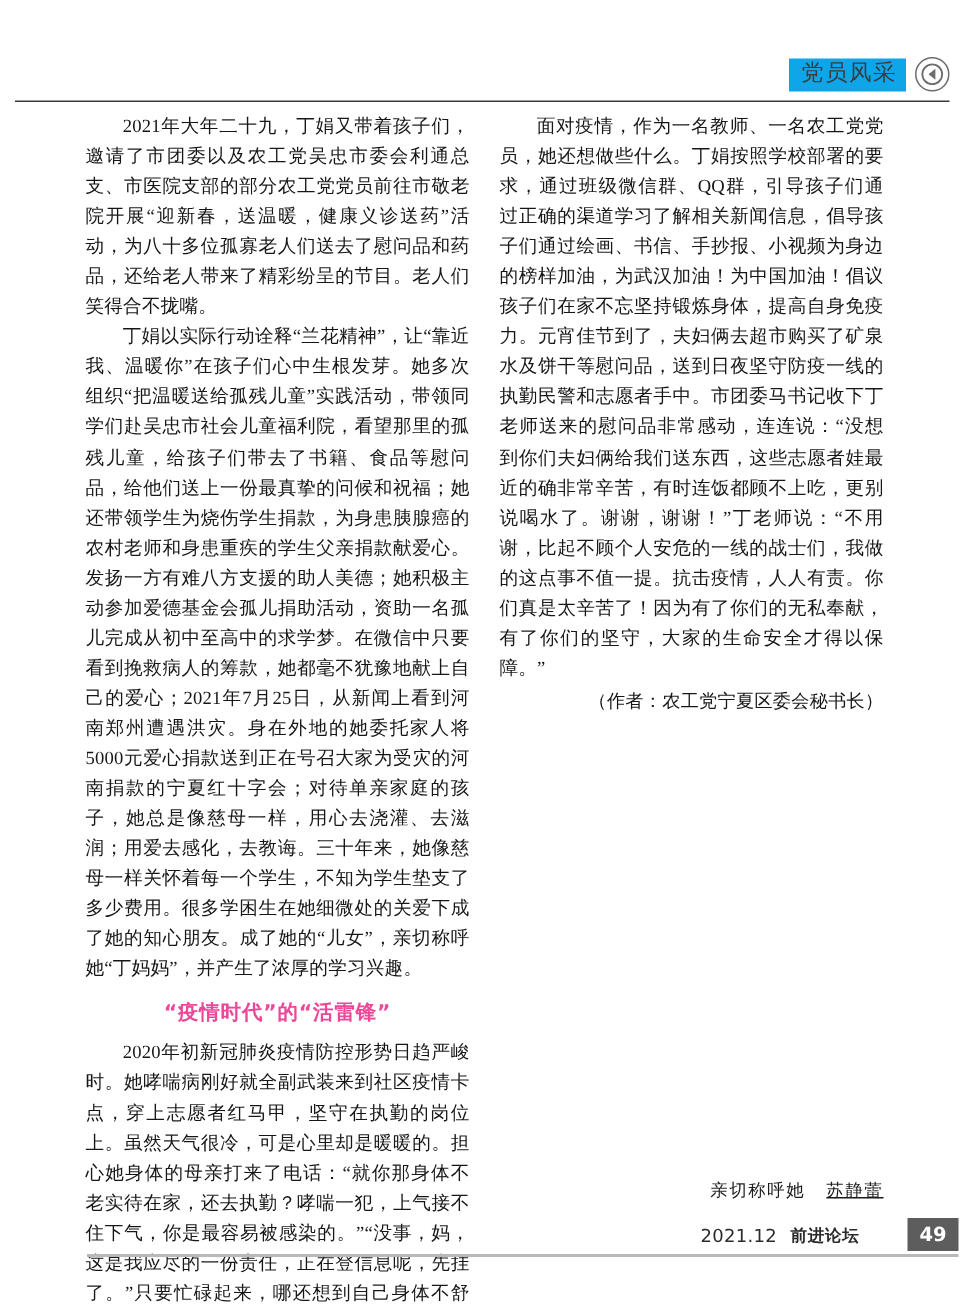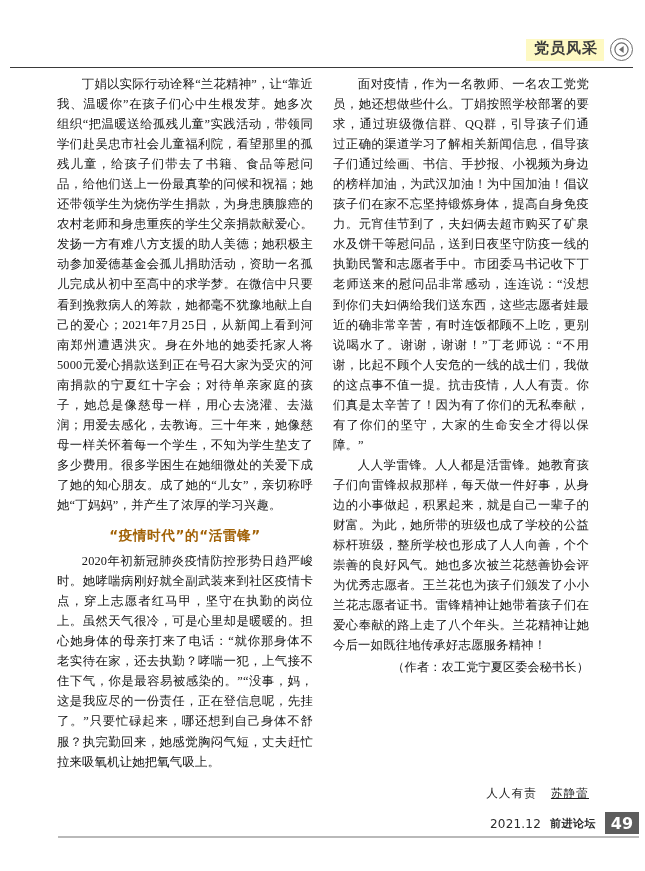--- a/index.html
+++ b/index.html
@@ -40,26 +40,26 @@
     position: absolute;
     left: 10px;
     right: 12px;
     bottom: 2px;
     height: 1px;
     background: #3a3a3a;
   }
   .runhead-title {
     font-family: "DejaVu Sans", "Liberation Sans", sans-serif;
     font-size: 15px;
-    font-weight: bold;
+    font-weight: normal;
     letter-spacing: 1px;
     color: #3b3b3b;
     position: relative;
     z-index: 2;
-    background: #fef9c3;
+    background: #0ea5e9;
     padding: 0 6px 3px 8px;
   }
   .runhead-emblem {
     position: relative;
     z-index: 2;
     width: 21px;
     height: 21px;
     border-radius: 50%;
     border: 1.3px solid #6d6d6d;
     background: #fff;
@@ -97,21 +97,21 @@
   }
   p.body.indent { text-indent: 2em; }
 
   h2.subhead {
     margin: 10px 0 6px 0;
     font-size: 13.6px;
     line-height: 20.05px;
     font-weight: bold;
     text-align: center;
     letter-spacing: 0.6px;
-    color: #a16207;
+    color: #ec4899;
     font-family: "DejaVu Sans", "Liberation Sans", sans-serif;
   }
 
   p.byline {
     margin: 2px 0 0 0;
     font-size: 12.1px;
     line-height: 20.05px;
     text-align: right;
     letter-spacing: 0.2px;
     color: #161616;
@@ -164,28 +164,29 @@
     font-size: 11px;
     font-weight: bold;
     color: #2b2b2b;
     padding-bottom: 4px;
     letter-spacing: 0.5px;
   }
   .footer-pageno {
     background: #5d5d5d;
     color: #ffffff;
     font-family: "DejaVu Sans", "Liberation Sans", sans-serif;
-    font-size: 16px;
+    font-size: 13px;
     font-weight: bold;
     width: 34px;
     height: 22px;
     display: flex;
     align-items: center;
     justify-content: center;
     margin-bottom: 1px;
+    margin-left: 23px;
   }
 </style>
 </head>
 <body>
 
 <div class="page">
 
   <div class="runhead">
     <div class="runhead-rule"></div>
     <span class="runhead-title">党员风采</span>
@@ -193,35 +194,35 @@
       <svg width="15" height="15" viewBox="0 0 15 15" aria-hidden="true">
         <circle cx="7.5" cy="7.5" r="6.6" fill="none" stroke="#6d6d6d" stroke-width="1.2"></circle>
         <path d="M9.6 3.9 L5.0 7.5 L9.6 11.1 Z" fill="#6d6d6d"></path>
       </svg>
     </span>
   </div>
 
   <div class="columns">
 
     <div class="col">
+      <p class="body indent">2021年大年二十九，丁娟又带着孩子们，邀请了市团委以及农工党吴忠市委会利通总支、市医院支部的部分农工党党员前往市敬老院开展“迎新春，送温暖，健康义诊送药”活动，为八十多位孤寡老人们送去了慰问品和药品，还给老人带来了精彩纷呈的节目。老人们笑得合不拢嘴。</p>
       <p class="body indent">丁娟以实际行动诠释“兰花精神”，让“靠近我、温暖你”在孩子们心中生根发芽。她多次组织“把温暖送给孤残儿童”实践活动，带领同学们赴吴忠市社会儿童福利院，看望那里的孤残儿童，给孩子们带去了书籍、食品等慰问品，给他们送上一份最真挚的问候和祝福；她还带领学生为烧伤学生捐款，为身患胰腺癌的农村老师和身患重疾的学生父亲捐款献爱心。发扬一方有难八方支援的助人美德；她积极主动参加爱德基金会孤儿捐助活动，资助一名孤儿完成从初中至高中的求学梦。在微信中只要看到挽救病人的筹款，她都毫不犹豫地献上自己的爱心；2021年7月25日，从新闻上看到河南郑州遭遇洪灾。身在外地的她委托家人将5000元爱心捐款送到正在号召大家为受灾的河南捐款的宁夏红十字会；对待单亲家庭的孩子，她总是像慈母一样，用心去浇灌、去滋润；用爱去感化，去教诲。三十年来，她像慈母一样关怀着每一个学生，不知为学生垫支了多少费用。很多学困生在她细微处的关爱下成了她的知心朋友。成了她的“儿女”，亲切称呼她“丁妈妈”，并产生了浓厚的学习兴趣。</p>
       <h2 class="subhead">“疫情时代”的“活雷锋”</h2>
       <p class="body indent">2020年初新冠肺炎疫情防控形势日趋严峻时。她哮喘病刚好就全副武装来到社区疫情卡点，穿上志愿者红马甲，坚守在执勤的岗位上。虽然天气很冷，可是心里却是暖暖的。担心她身体的母亲打来了电话：“就你那身体不老实待在家，还去执勤？哮喘一犯，上气接不住下气，你是最容易被感染的。”“没事，妈，这是我应尽的一份责任，正在登信息呢，先挂了。”只要忙碌起来，哪还想到自己身体不舒服？执完勤回来，她感觉胸闷气短，丈夫赶忙拉来吸氧机让她把氧气吸上。</p>
     </div>
 
     <div class="col">
       <p class="body indent">面对疫情，作为一名教师、一名农工党党员，她还想做些什么。丁娟按照学校部署的要求，通过班级微信群、QQ群，引导孩子们通过正确的渠道学习了解相关新闻信息，倡导孩子们通过绘画、书信、手抄报、小视频为身边的榜样加油，为武汉加油！为中国加油！倡议孩子们在家不忘坚持锻炼身体，提高自身免疫力。元宵佳节到了，夫妇俩去超市购买了矿泉水及饼干等慰问品，送到日夜坚守防疫一线的执勤民警和志愿者手中。市团委马书记收下丁老师送来的慰问品非常感动，连连说：“没想到你们夫妇俩给我们送东西，这些志愿者娃最近的确非常辛苦，有时连饭都顾不上吃，更别说喝水了。谢谢，谢谢！”丁老师说：“不用谢，比起不顾个人安危的一线的战士们，我做的这点事不值一提。抗击疫情，人人有责。你们真是太辛苦了！因为有了你们的无私奉献，有了你们的坚守，大家的生命安全才得以保障。”</p>
-      <p class="body indent">人人学雷锋。人人都是活雷锋。她教育孩子们向雷锋叔叔那样，每天做一件好事，从身边的小事做起，积累起来，就是自己一辈子的财富。为此，她所带的班级也成了学校的公益标杆班级，整所学校也形成了人人向善，个个崇善的良好风气。她也多次被兰花慈善协会评为优秀志愿者。王兰花也为孩子们颁发了小小兰花志愿者证书。雷锋精神让她带着孩子们在爱心奉献的路上走了八个年头。兰花精神让她今后一如既往地传承好志愿服务精神！</p>
       <p class="byline">（作者：农工党宁夏区委会秘书长）</p>
     </div>
 
   </div>
 
   <div class="editor-line">
-    <span>人人有责</span>
+    <span>亲切称呼她</span>
     <span class="editor-name">苏静蕾</span>
   </div>
 
   <div class="footer">
     <div class="footer-rule"></div>
     <div class="footer-inner">
       <span class="footer-date">2021.12</span>
       <span class="footer-journal">前进论坛</span>
       <span class="footer-pageno">49</span>
     </div>

